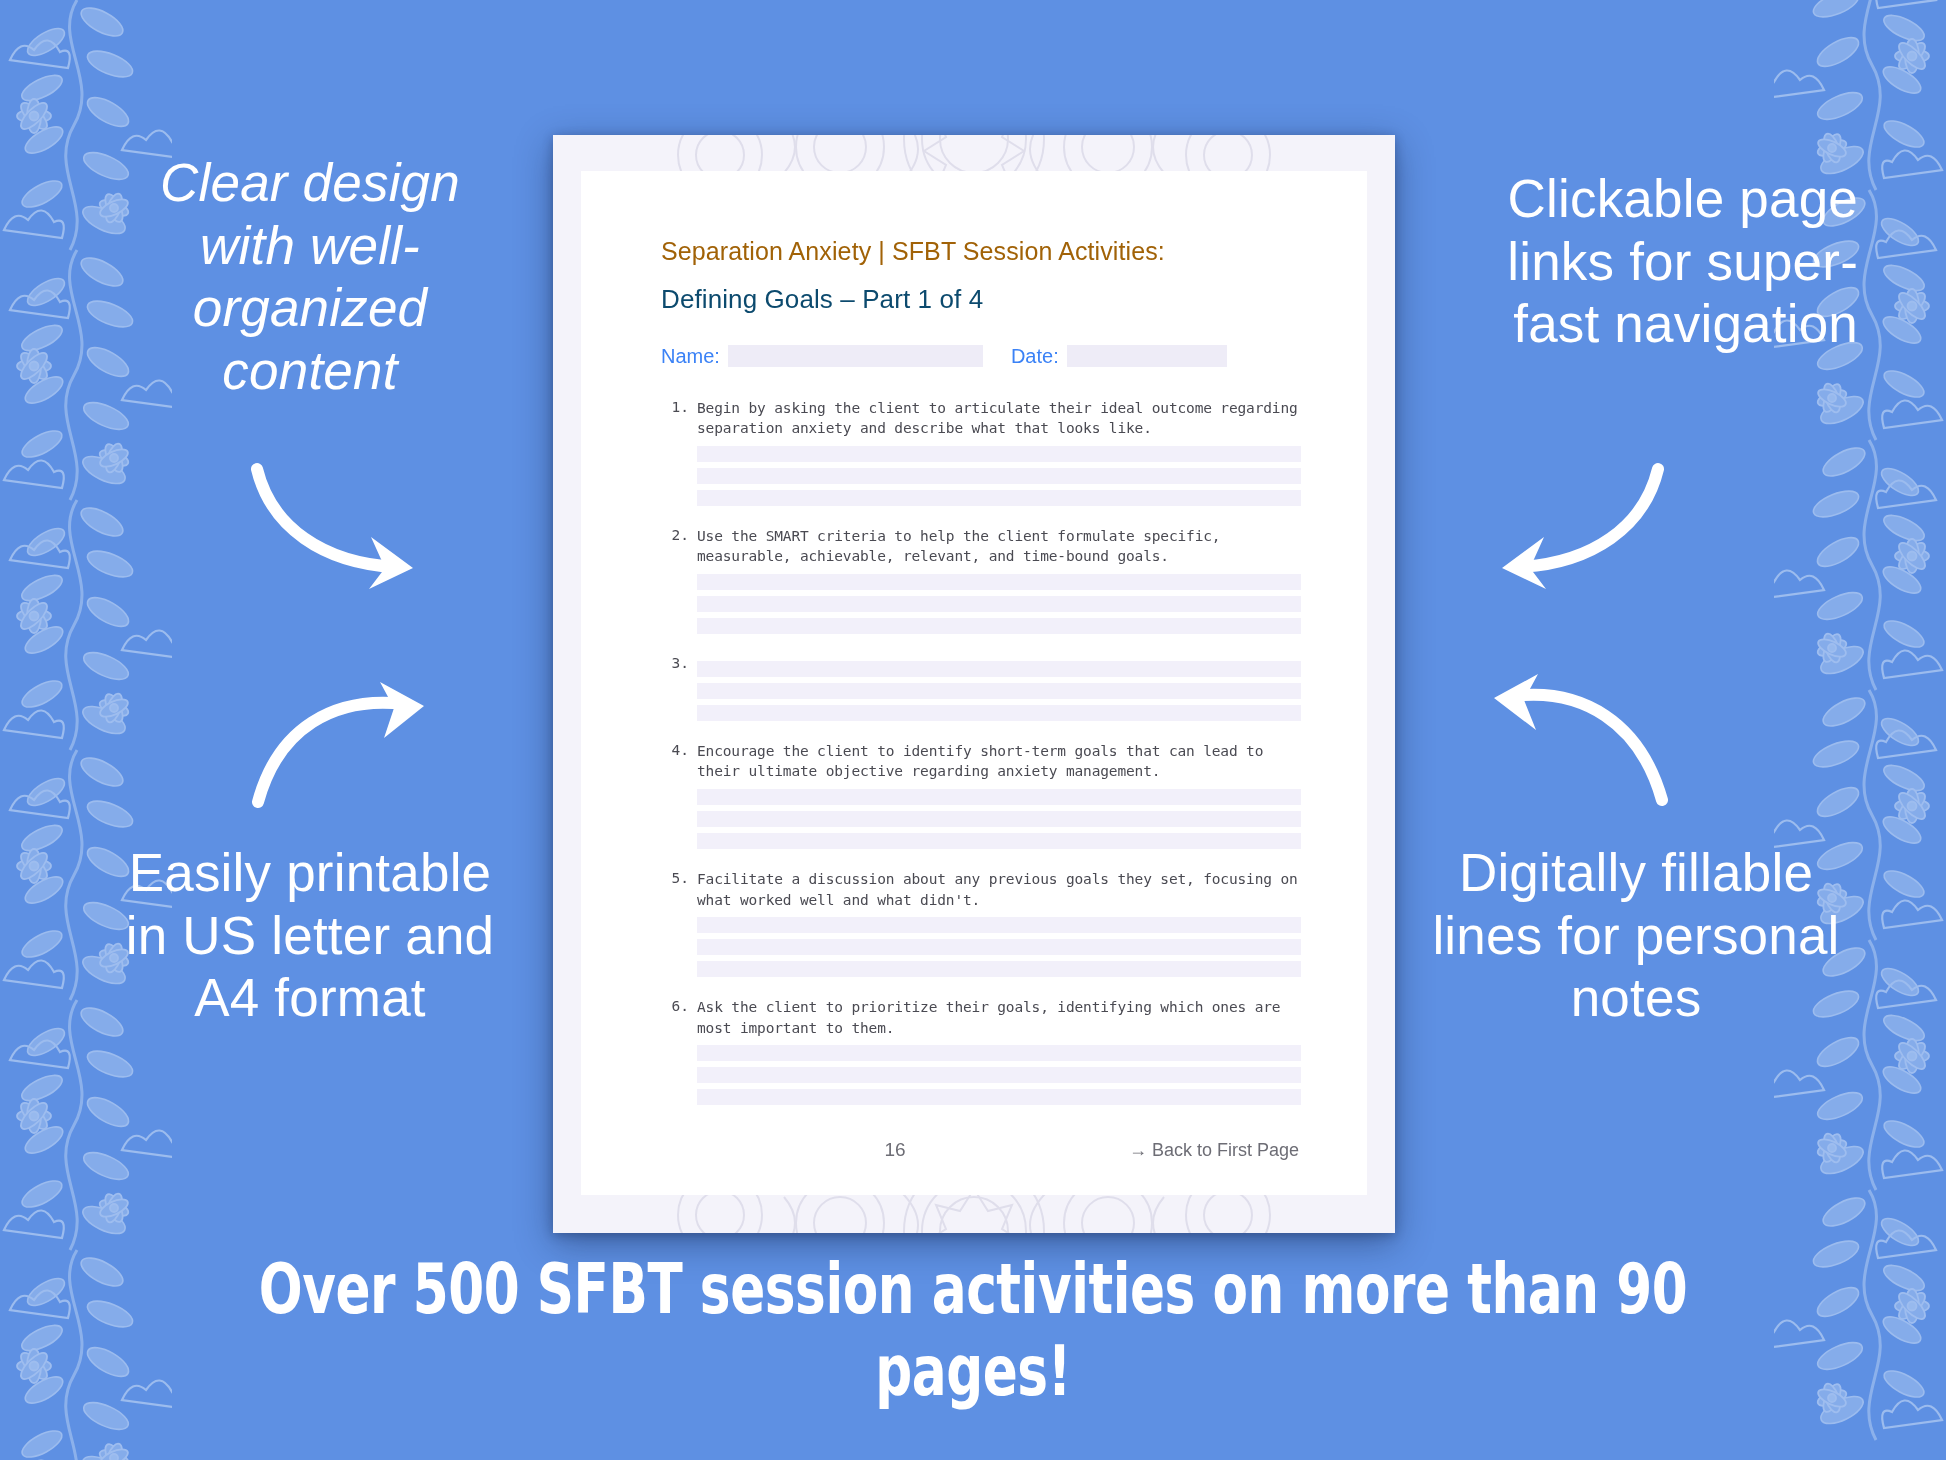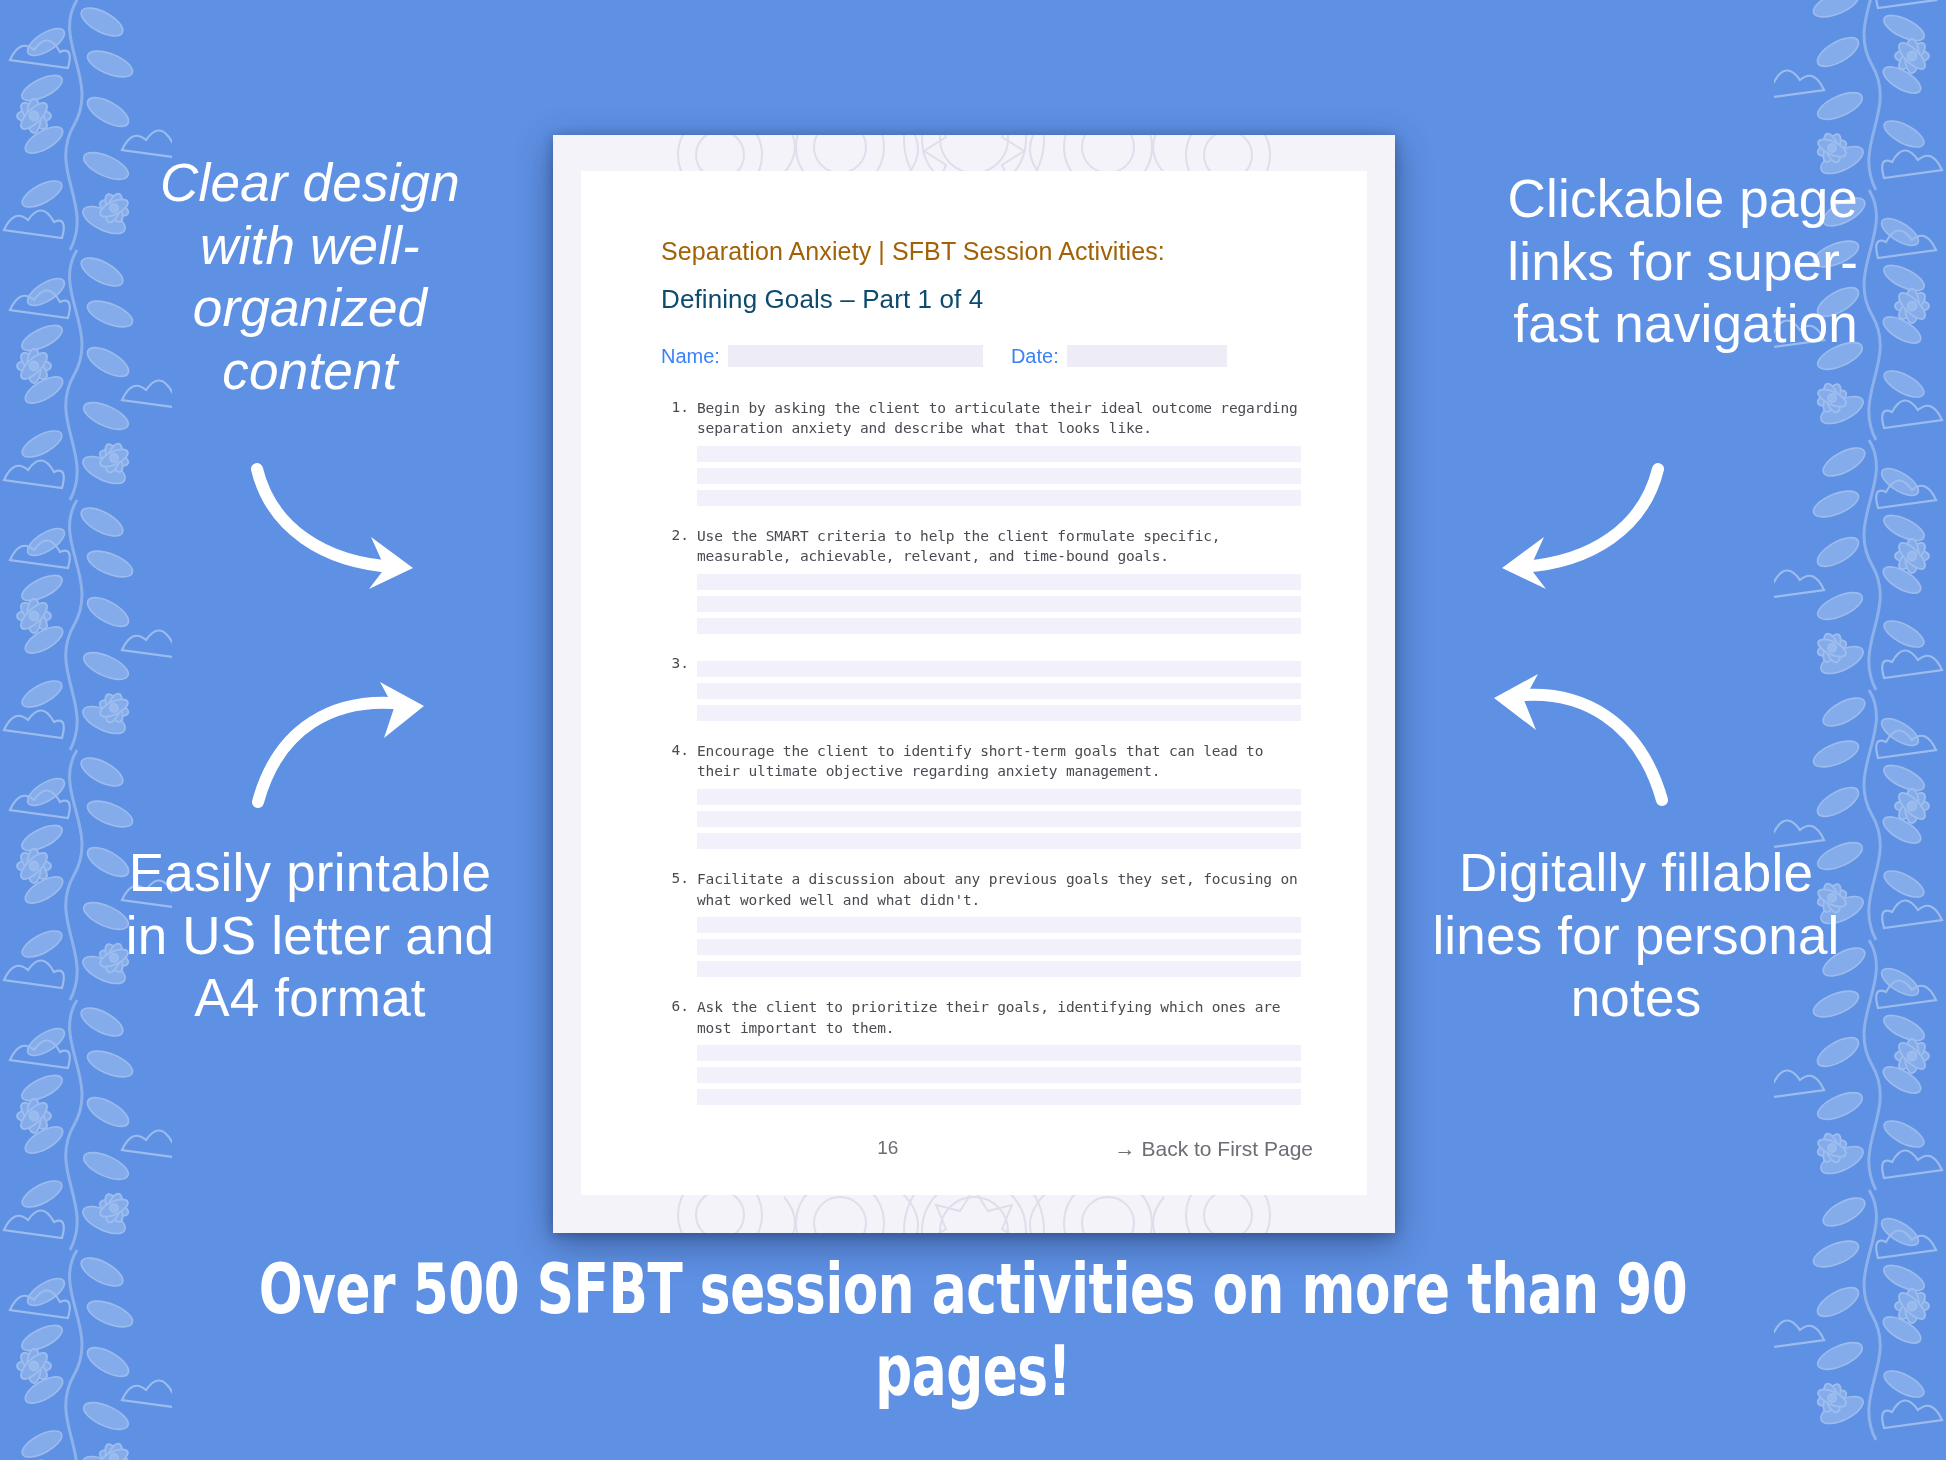--- a/index.html
+++ b/index.html
@@ -148,33 +148,34 @@
   .write-lines { margin-top: 7px; }
   .write-line {
     height: 16px;
     background: #f2f0fa;
     margin-bottom: 6px;
   }
 
   .doc-footer {
     position: absolute;
     left: 80px;
-    right: 54px;
+    right: 68px;
     bottom: 34px;
     display: flex;
+    align-items: center;
     margin-top: 38px;
   }
   .footer-spacer-l { flex: 1; }
   .footer-page {
     font-size: 19px;
     color: #6d6d75;
   }
   .footer-spacer-r { flex: 1; }
   .footer-link {
-    font-size: 21px;
+    font-size: 18px;
     color: #6d6d75;
     white-space: nowrap;
   }
 
   
   #banner {
     position: absolute;
     left: 0;
     right: 0;
     bottom: 48px;

